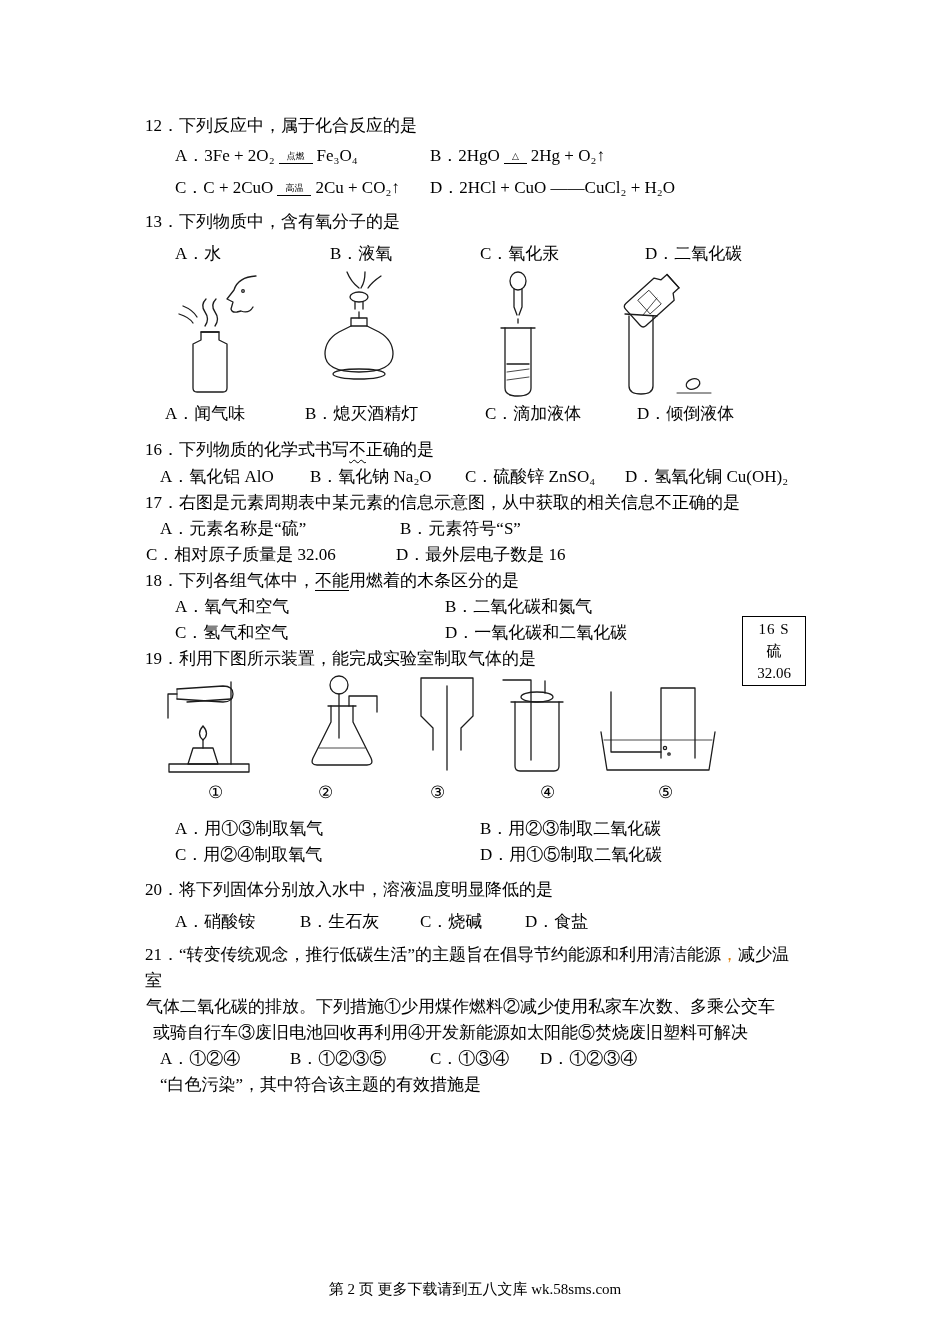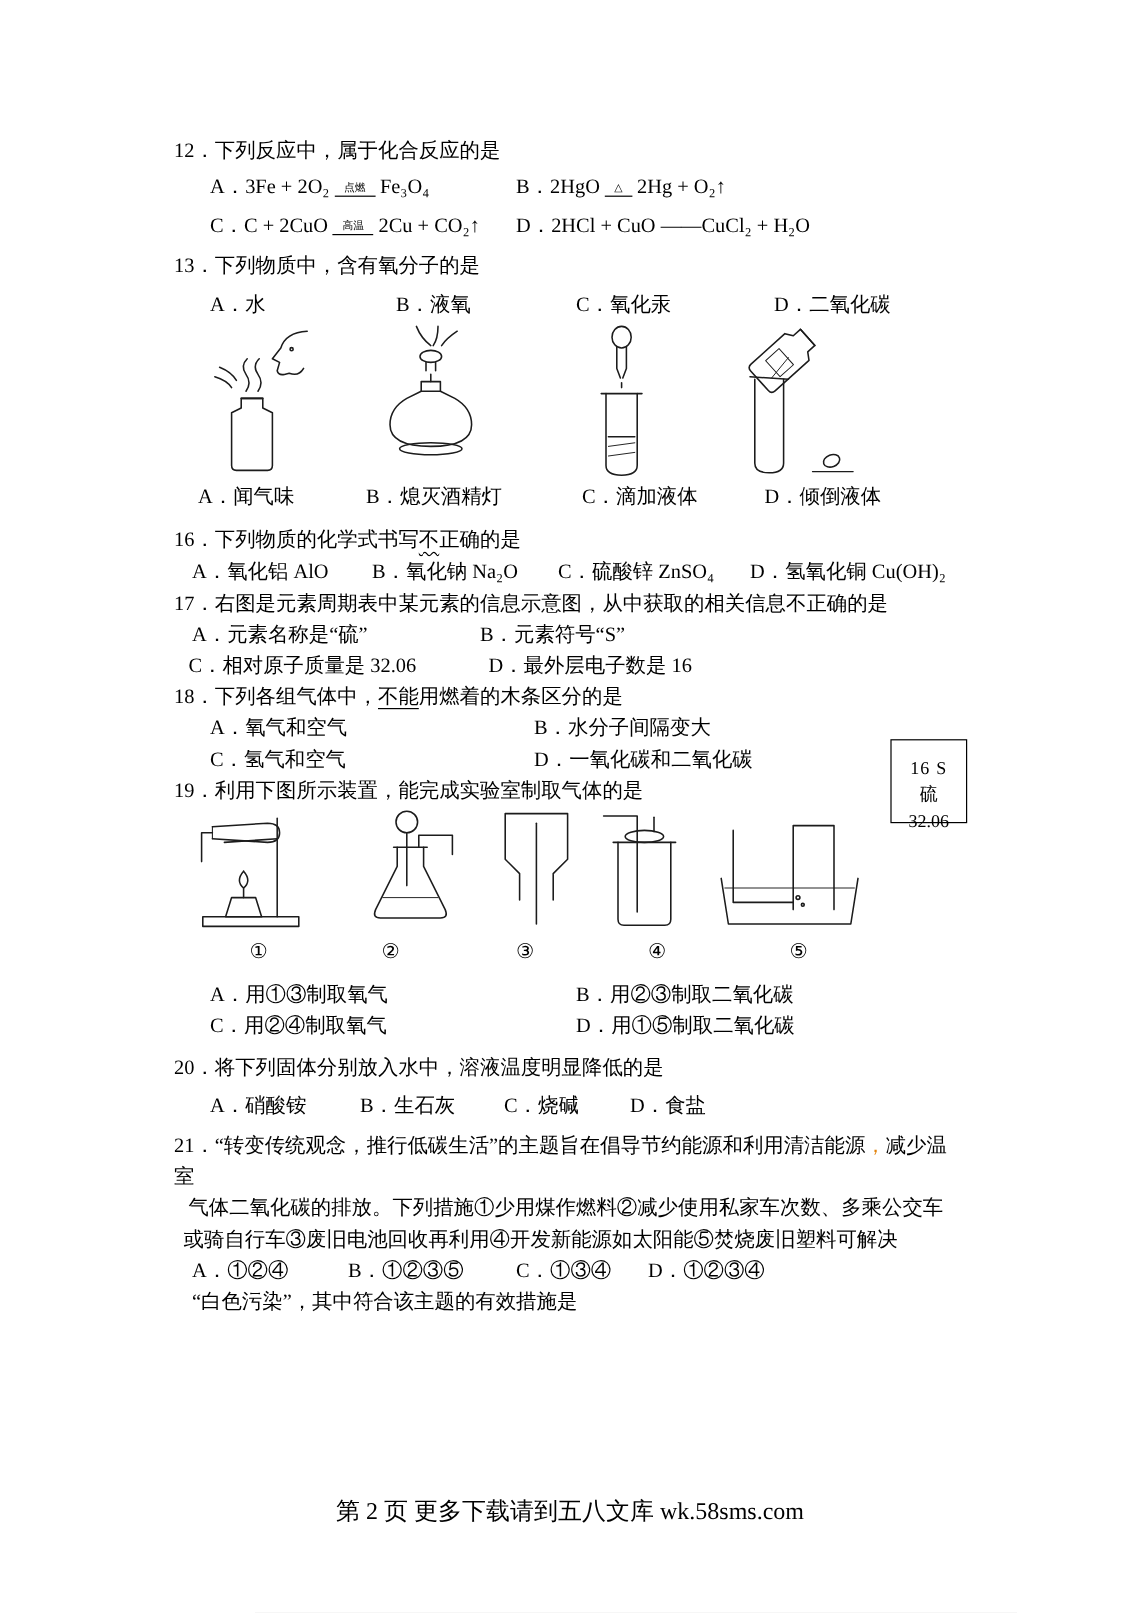--- a/index.html
+++ b/index.html
@@ -10,21 +10,21 @@
     margin:0 auto;
     font-family:"Liberation Serif","DejaVu Serif",serif;
     font-size:17px;color:#000;
     overflow:hidden;
   }
   .content{position:absolute;left:145px;top:112px;width:745px;}
   .row{line-height:28px;white-space:nowrap;}
   .row26{line-height:26px;}
   .ob{display:inline-block;white-space:nowrap;vertical-align:top;}
   .ind8{margin-left:8px;}
-  .ind12{margin-left:12px;}
+  .ind12{margin-left:1px;}
   .ind13{margin-left:13px;}
   .ind15{margin-left:15px;}
   .ind20{margin-left:20px;}
   .ind30{margin-left:30px;}.mt4{margin-top:4px;}.mt6{margin-top:6px;}
   .mt8{margin-top:8px;}.mt10{margin-top:10px;}
   .w97{width:97px}.w105{width:105px}.w107{width:107px}.w110{width:110px}
   .w120{width:120px}.w125{width:125px}.w130{width:130px}.w138{width:138px}
   .w140{width:140px}.w150{width:150px}.w152{width:152px}.w155{width:155px}
   .w160{width:160px}.w165{width:165px}.w180{width:180px}
   .w240{width:240px}.w250{width:250px}.w255{width:255px}.w270{width:270px}
@@ -47,24 +47,24 @@
     fill:none;stroke:#1c1c1c;stroke-width:1.3;
     stroke-linecap:round;stroke-linejoin:round;
   }
   .figlabels{position:relative;height:26px;line-height:26px;}
   .figlabels span{position:absolute;top:0;}
   .elembox{
     position:absolute;left:742px;top:616px;width:64px;height:70px;
     border:1.6px solid #000;text-align:center;font-size:15px;
     line-height:1.45;padding-top:2px;box-sizing:border-box;
   }
-  .elembox .l1{letter-spacing:1px;margin-top:12px;}
+  .elembox .l1{letter-spacing:1px;}
   .footer{
-    position:absolute;left:0;right:0;top:1246px;
-    text-align:center;font-size:20px;color:#000;
+    position:absolute;left:0;right:0;top:1280px;
+    text-align:center;font-size:15px;color:#000;
   }
 </style>
 </head>
 <body>
 
 <div class="page">
   <div class="content">
 
 
     <div class="row">12．下列反应中，属于化合反应的是</div>
@@ -146,21 +146,21 @@
       <span class="ob w240">A．元素名称是“硫”</span><span class="ob">B．元素符号“S”</span>
     </div>
     <div class="row row26 ind12">
       <span class="ob w250">C．相对原子质量是 32.06</span><span class="ob">D．最外层电子数是 16</span>
     </div>
 
     <div class="row row26">
       <span>18．下列各组气体中，</span><span class="und">不能</span><span>用燃着的木条区分的是</span>
     </div>
     <div class="row row26 ind30">
-      <span class="ob w270">A．氧气和空气</span><span class="ob">B．水分子间隔变大</span>
+      <span class="ob w270">A．氧气和空气</span><span class="ob">B．二氧化碳和氮气</span>
     </div>
     <div class="row row26 ind30">
       <span class="ob w270">C．氢气和空气</span><span class="ob">D．一氧化碳和二氧化碳</span>
     </div>
 
     <div class="row row26">19．利用下图所示装置，能完成实验室制取气体的是</div>
     <div class="figrow figrow19">
       <div class="fig" style="left:20px">
         <svg width="118" height="106" viewBox="0 0 118 106">
           <rect x="4" y="92" width="80" height="8"></rect>

